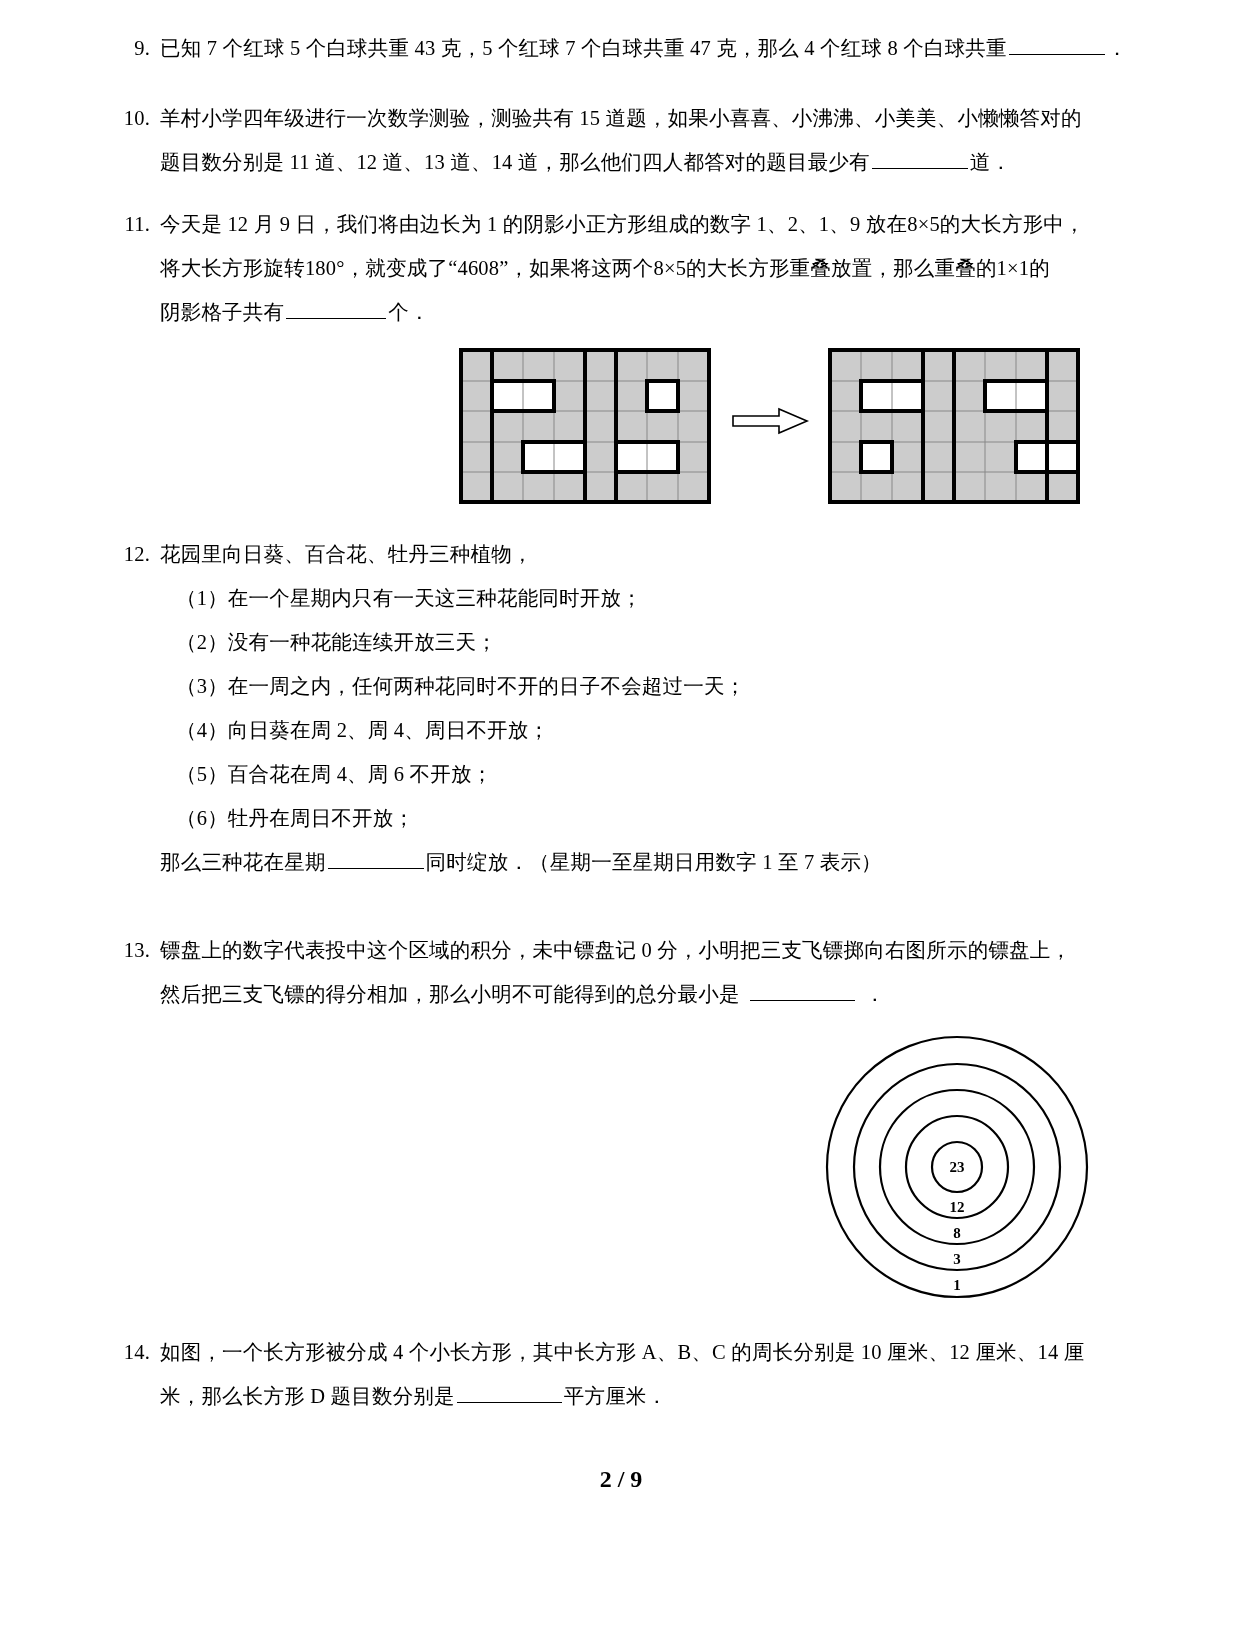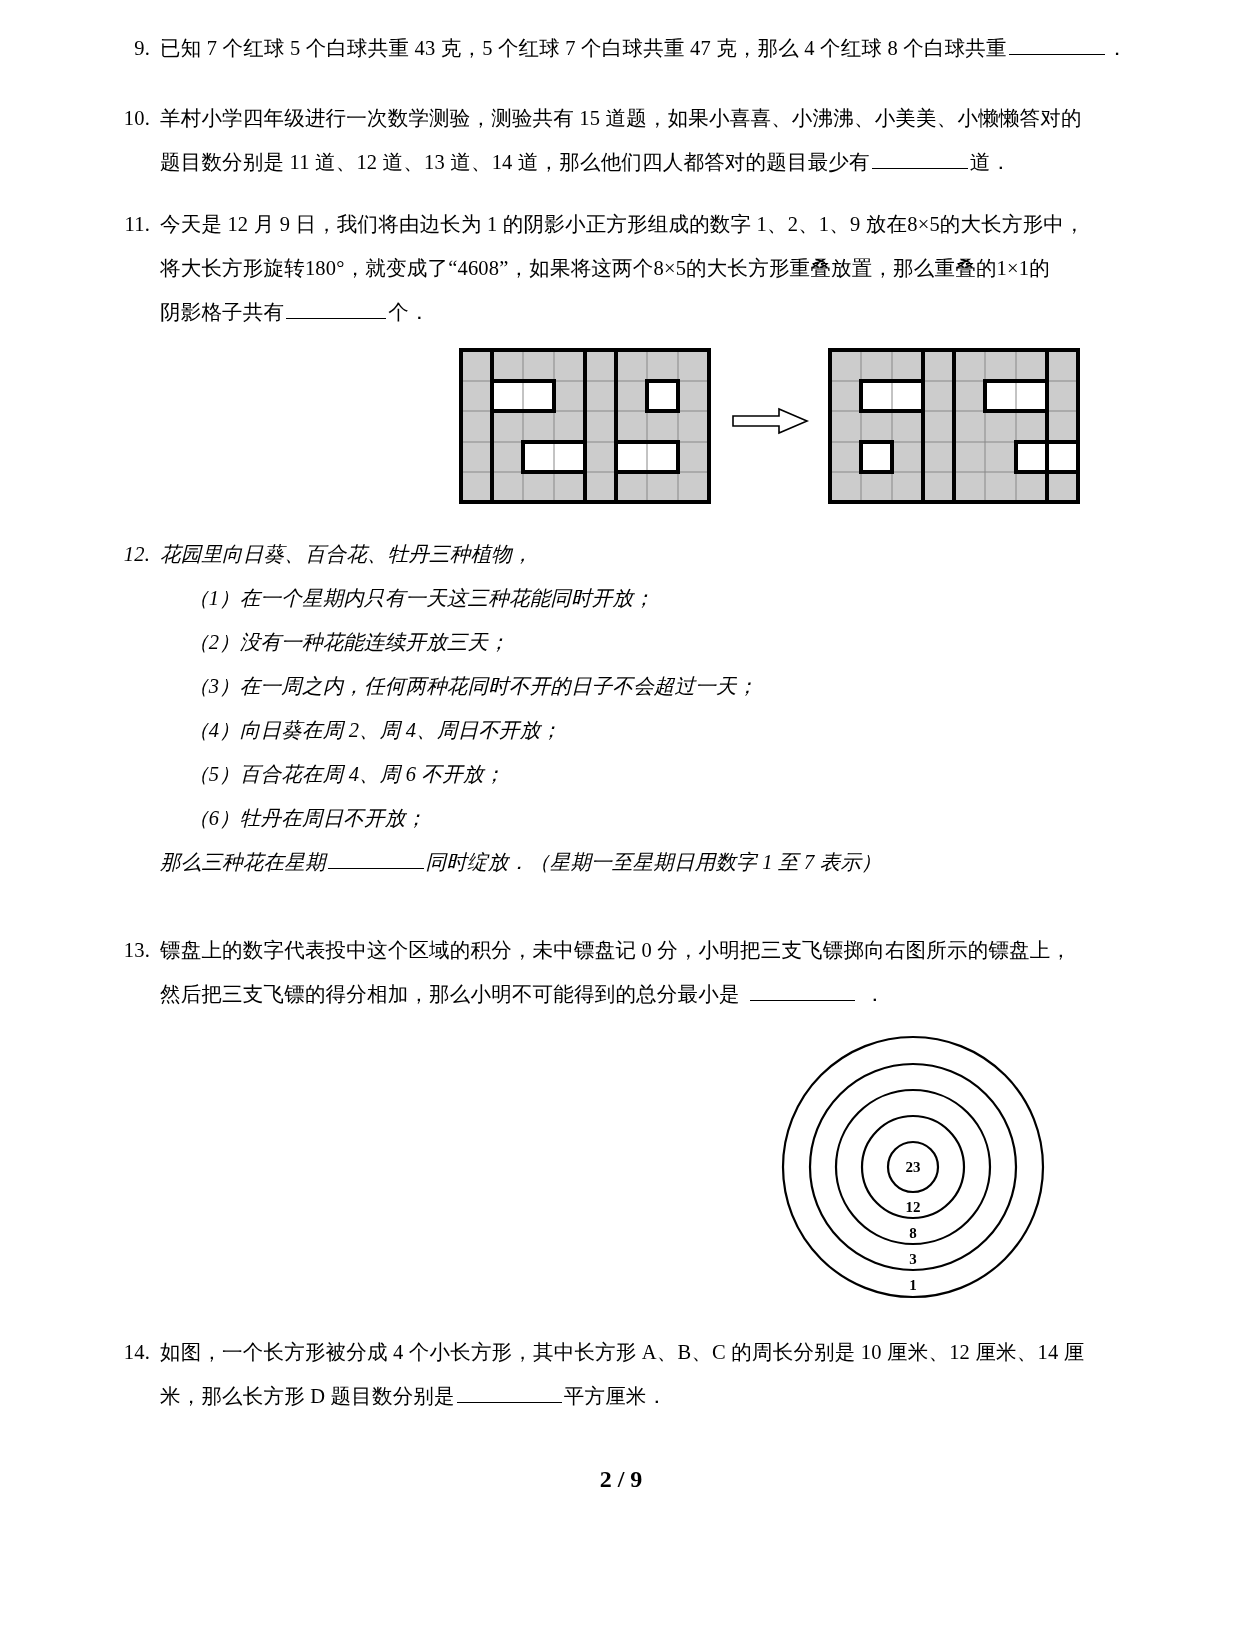--- a/index.html
+++ b/index.html
@@ -59,21 +59,21 @@
   .b-100 { width: 100px; }
   .b-105 { width: 105px; }
 
   .section-head {
     font-size: 20.5px;
     line-height: 44px;
     margin-top: 26px;
   }
 
   .sub {
-    margin-left: 28px;
+    margin-left: 16px;
   }
 
   .spacer-18 { height: 18px; }
   .spacer-26 { height: 26px; }
   .spacer-44 { height: 44px; }
 
   
   .fig-grids {
     position: relative;
     height: 172px;
@@ -94,21 +94,21 @@
   }
 
   
   .fig-dart {
     position: relative;
     height: 278px;
     margin-top: 18px;
   }
   .dart {
     position: absolute;
-    left: 676px;
+    left: 720px;
     top: 0;
   }
 
   .footer {
     position: absolute;
     left: 0;
     right: 0;
     top: 1466px;
     text-align: center;
     font-size: 24px;
@@ -241,21 +241,21 @@
             <rect x="33" y="33" width="62" height="30"></rect>
             <rect x="157" y="33" width="62" height="30"></rect>
             <rect x="33" y="94" width="31" height="30"></rect>
             <rect x="188" y="94" width="62" height="30"></rect>
           </g>
         </svg>
       </div>
 
     </div>
 
-    <div class="q" style="margin-top:12px;font-style:italic;">
+    <div class="q" style="margin-top:12px;">
       <span class="q-num">12.</span>
       <div class="q-body">
         <div class="q-line">花园里向日葵、百合花、牡丹三种植物，</div>
         <div class="q-line sub">（1）在一个星期内只有一天这三种花能同时开放；</div>
         <div class="q-line sub">（2）没有一种花能连续开放三天；</div>
         <div class="q-line sub">（3）在一周之内，任何两种花同时不开的日子不会超过一天；</div>
         <div class="q-line sub">（4）向日葵在周 2、周 4、周日不开放；</div>
         <div class="q-line sub">（5）百合花在周 4、周 6 不开放；</div>
         <div class="q-line sub">（6）牡丹在周日不开放；</div>
         <div class="q-line">

